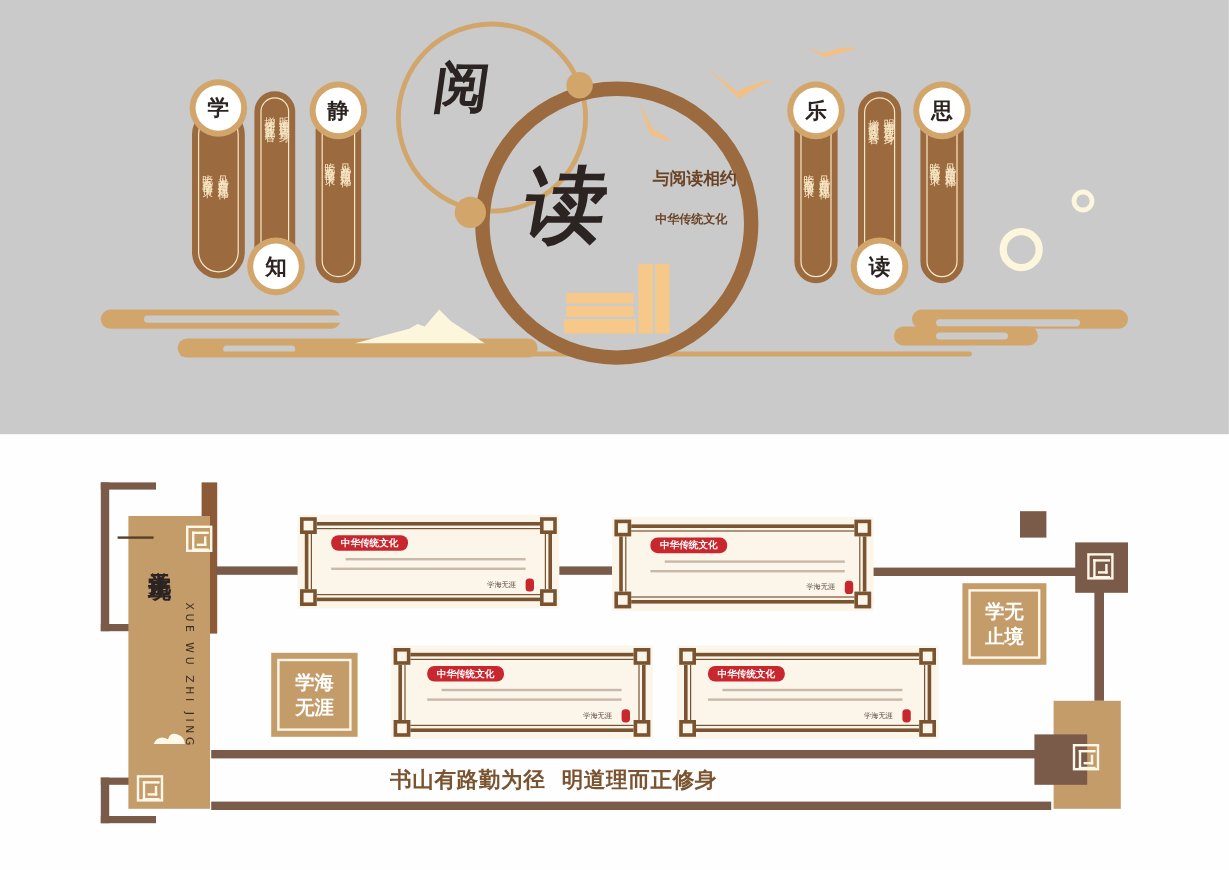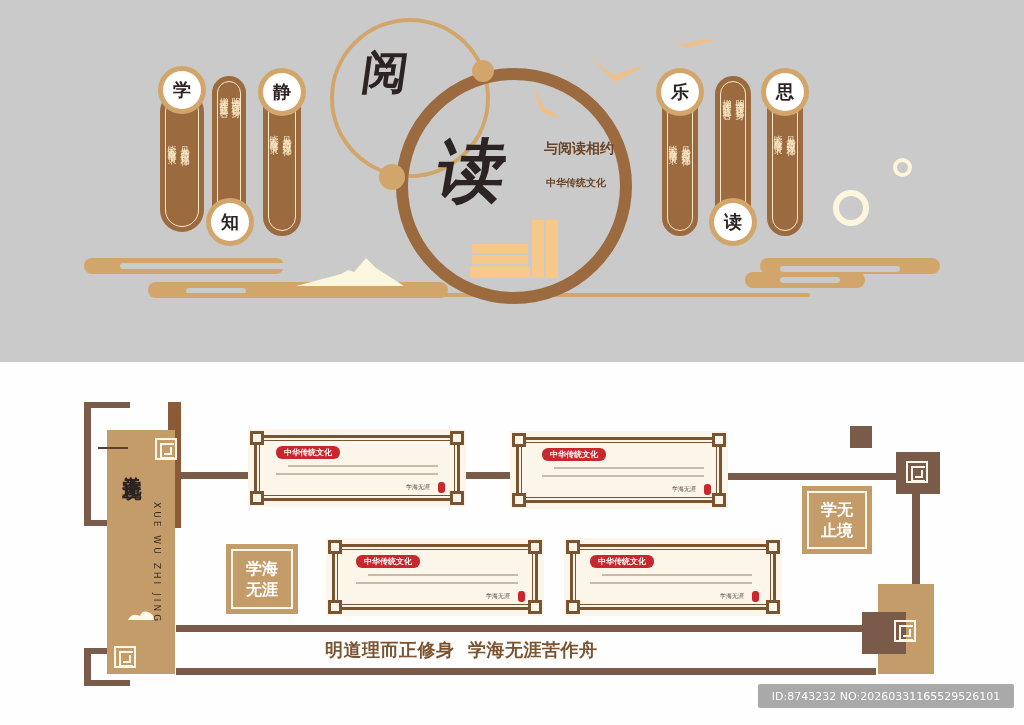--- a/index.html
+++ b/index.html
@@ -241,16 +241,15 @@
       <div class="corner" style="right:2px;top:2px;"></div>
     <div class="corner" style="left:2px;bottom:2px;"></div>
       <div class="corner" style="right:2px;bottom:2px;"></div>
     <div class="pill-red" style="left:26px;top:17px;">中华传统文化</div>
     <div class="lines" style="left:38px;top:36px;width:150px;"></div>
     <div class="lines" style="left:26px;top:44px;width:162px;"></div>
     <div class="sig" style="left:156px;top:54px;">学海无涯</div>
     <div class="seal" style="left:188px;top:53px;"></div>
   </div>
 
-  <div class="abs" style="left:325px;top:276px;font-family:'DejaVu Sans',sans-serif;font-weight:bold;font-size:18px;color:#7a5430;white-space:pre;letter-spacing:0.5px;">明道理而正修身  学海无涯苦作舟</div>
-
-  <div class="abs" style="left:758px;top:322px;width:256px;height:24px;background:#a9a9a9;border-radius:2px;color:#ffffff;font-family:'DejaVu Sans',sans-serif;font-size:11px;display:flex;align-items:center;justify-content:center;">ID:8743232 NO:20260331165529526101</div>
+  <div class="abs" style="left:325px;top:276px;font-family:'DejaVu Sans',sans-serif;font-weight:bold;font-size:18px;color:#7a5430;white-space:pre;letter-spacing:0.5px;">书山有路勤为径  明道理而正修身</div>
+
 </div>
 
 </body></html>

